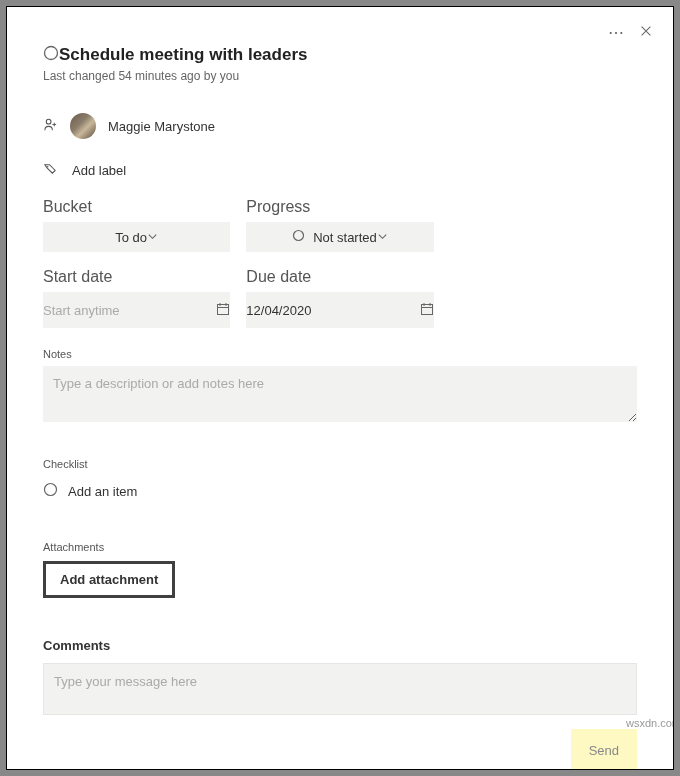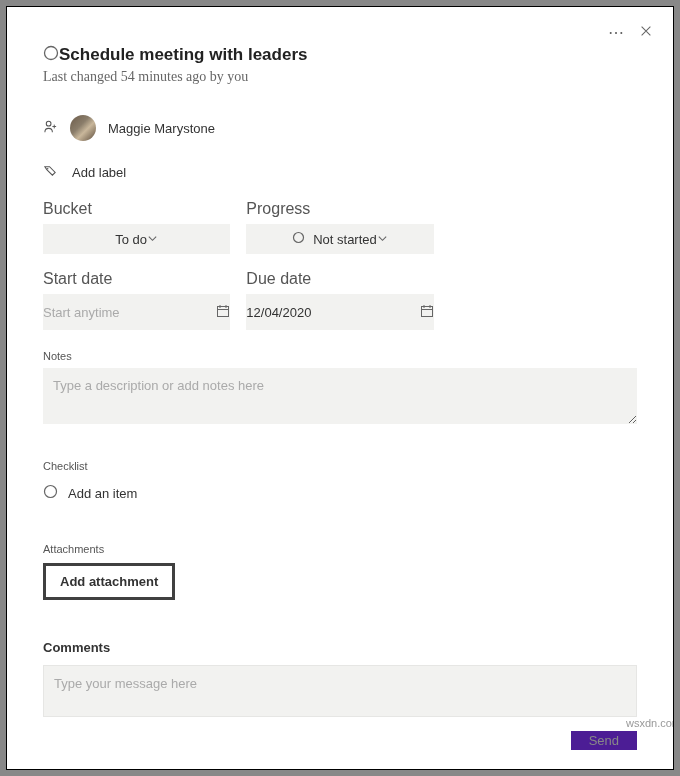--- a/index.html
+++ b/index.html
@@ -4,21 +4,21 @@
   <style>
     * { box-sizing: border-box; margin: 0; padding: 0; font-family: "Segoe UI", -apple-system, sans-serif; }
     body { background: #888; width: 680px; height: 776px; overflow: hidden; position: relative; }
     .dialog { position: absolute; top: 6px; left: 6px; right: 6px; bottom: 6px; background: #fff; border: 1px solid #000; overflow-y: auto; padding: 18px 36px 24px 36px; }
     .dialog-header-actions { position: absolute; top: 16px; right: 20px; display: flex; gap: 14px; align-items: center; }
     .more-icon { font-size: 16px; color: #666; cursor: pointer; letter-spacing: 1px; }
     .close-x { font-size: 16px; color: #666; cursor: pointer; font-weight: 300; }
     .title-row { display: flex; align-items: center; gap: 0; margin-top: 20px; }
     .title-row .circle-icon svg { width: 16px; height: 16px; }
     .title-text { font-size: 17px; font-weight: 600; color: #222; }
-    .meta-line { font-size: 14px; color: #666; margin-top: 4px; font-family: Liberation Serif, serif; }
+    .meta-line { font-size: 12px; color: #666; margin-top: 4px; }
     .assignee-row { display: flex; align-items: center; gap: 12px; margin-top: 30px; }
     .add-user-icon svg { width: 15px; height: 15px; color: #555; }
     .avatar { width: 26px; height: 26px; border-radius: 50%; background: linear-gradient(135deg, #6b5b4a 0%, #8a7d6a 40%, #c9b79b 60%, #5a4a3a 100%); display: inline-block; }
     .assignee-name { font-size: 13px; color: #333; }
     .label-row { display: flex; align-items: center; gap: 14px; margin-top: 22px; cursor: pointer; }
     .label-row svg { width: 15px; height: 15px; color: #555; }
     .label-text { font-size: 13px; color: #333; }
     .fields-grid { display: grid; grid-template-columns: 1fr 1fr 1fr; gap: 16px; margin-top: 18px; }
     .field { display: flex; flex-direction: column; gap: 6px; }
     .field-label { font-size: 16px; color: #555; }
@@ -37,21 +37,21 @@
     .checklist-label { font-size: 11px; color: #555; margin-top: 32px; }
     .checklist-row { display: flex; align-items: center; gap: 10px; margin-top: 12px; }
     .checklist-row svg { width: 15px; height: 15px; }
     .checklist-text { font-size: 13px; color: #333; }
     .attach-label { font-size: 11px; color: #555; margin-top: 40px; }
     .attach-btn { border: 3px solid #404040; background: #fff; font-size: 13px; font-weight: 600; color: #333; padding: 8px 14px; cursor: pointer; margin-top: 8px; }
     .comments-title { font-size: 13px; font-weight: 600; color: #333; margin-top: 40px; }
     .comment-input { width: 100%; background: #f2f2f0; border: 1px solid #e6e6e4; min-height: 50px; padding: 10px; font-size: 13px; font-family: inherit; color: #333; margin-top: 10px; resize: none; }
     .comment-input::placeholder { color: #aaa; }
     .send-row { display: flex; justify-content: flex-end; margin-top: 10px; }
-    .send-btn { background: #4c1d95; border: none; color: #888; font-size: 13px; padding: 2px 18px; cursor: pointer; }
+    .send-btn { background: #fef9c3; border: none; color: #888; font-size: 13px; padding: 14px 18px; cursor: pointer; }
     .comment-item { display: flex; gap: 12px; margin-top: 32px; align-items: flex-start; }
     .comment-content { flex: 1; }
     .comment-head { display: flex; justify-content: space-between; align-items: baseline; }
     .comment-author { font-size: 12px; color: #333; }
     .comment-time { font-size: 11px; color: #666; }
     .watermark { position: absolute; bottom: 40px; right: -8px; font-size: 11px; color: #999; transform: none; }
   </style>
 </head>
 <body>
 

